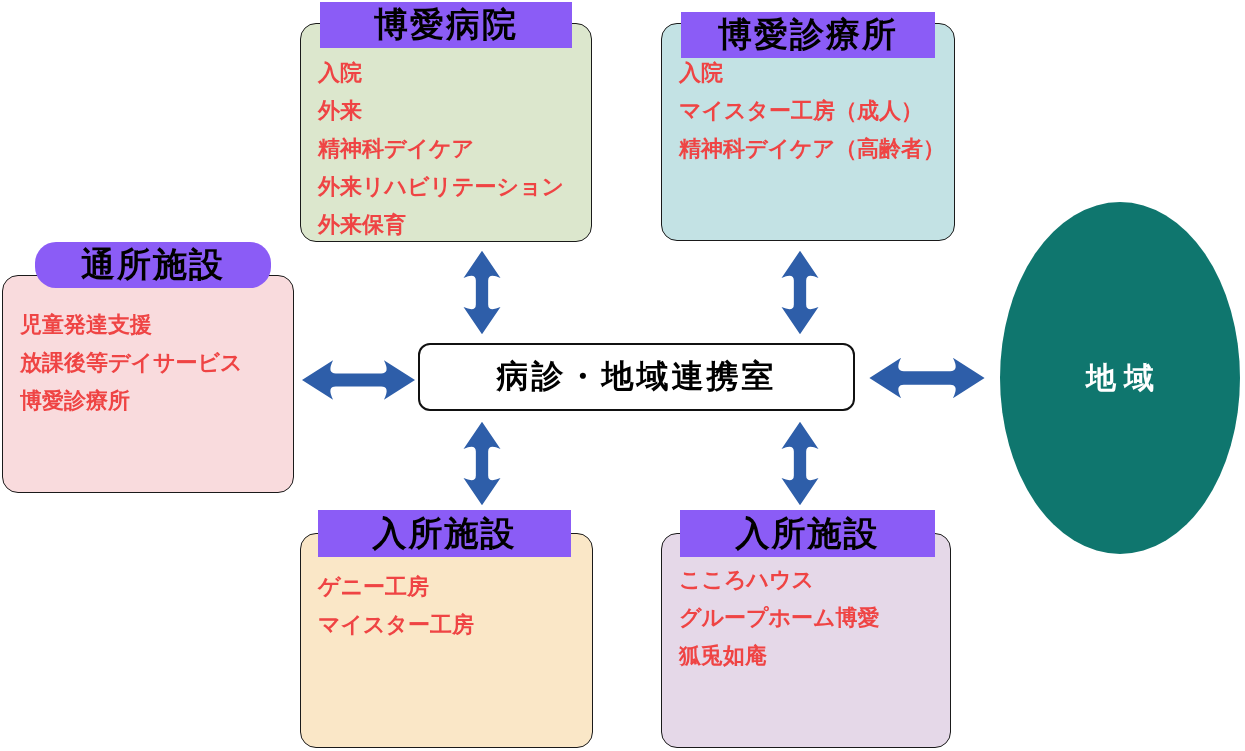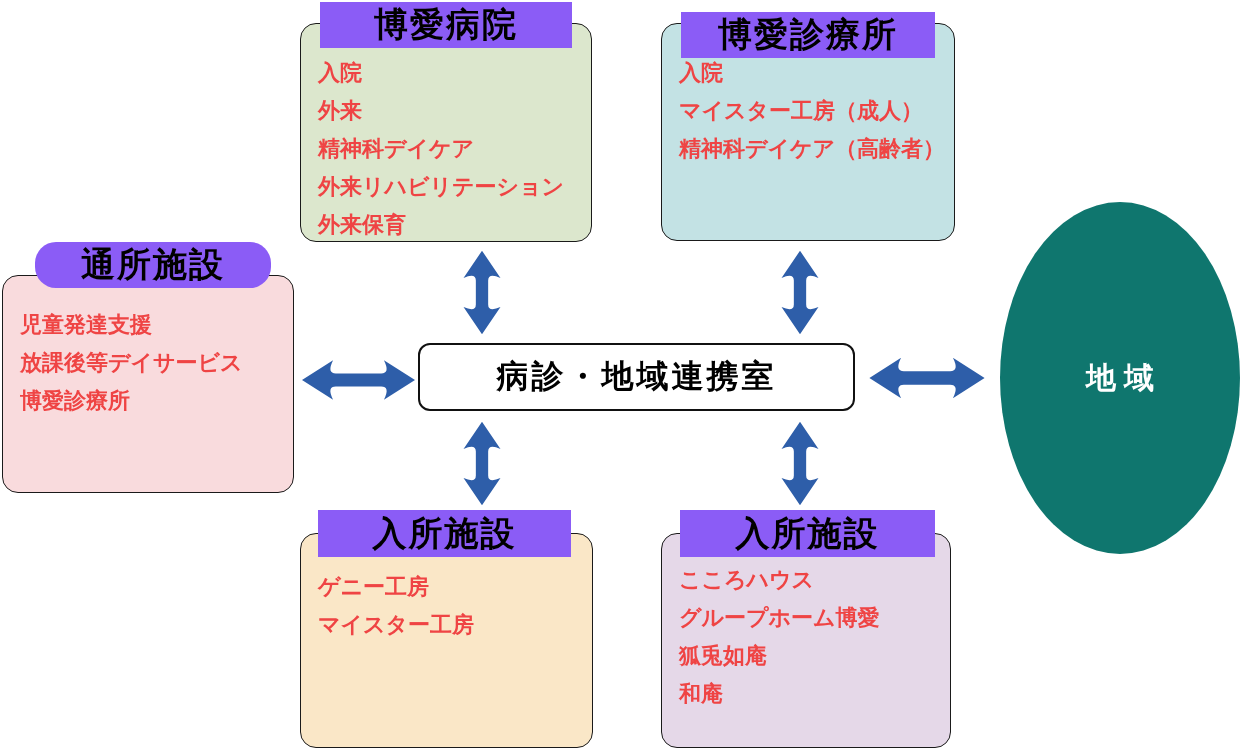--- a/index.html
+++ b/index.html
@@ -105,21 +105,20 @@
       <div class="item">ゲニー工房</div>
       <div class="item">マイスター工房</div>
     </div>
 
   <div class="fbody bg-residential" style="left:661px;top:533px;width:290px;height:215px;"></div>
   <div class="band" style="left:680px;top:510px;width:255px;height:47px;">入所施設</div>
   <div class="items" style="left:679px;top:560px;line-height:39px;">
       <div class="item">こころハウス</div>
       <div class="item">グループホーム博愛</div>
       <div class="item">狐兎如庵</div>
-      <div class="item">和庵</div>
     </div>
 
   <div class="center-box">病診・地域連携室</div>
 
   <div class="region">地域</div>
 
   <svg class="arrow" style="left:460px;top:245px;" width="44" height="95" viewBox="0 0 50 95">
     <path d="M25 0 L46 31 Q32 25 32 34 L32 61 Q32 70 46 64 L25 95 L4 64 Q18 70 18 61 L18 34 Q18 25 4 31 Z" fill="#2e5ea9"></path>
   </svg>
   <svg class="arrow" style="left:778px;top:245px;" width="44" height="95" viewBox="0 0 50 95">

